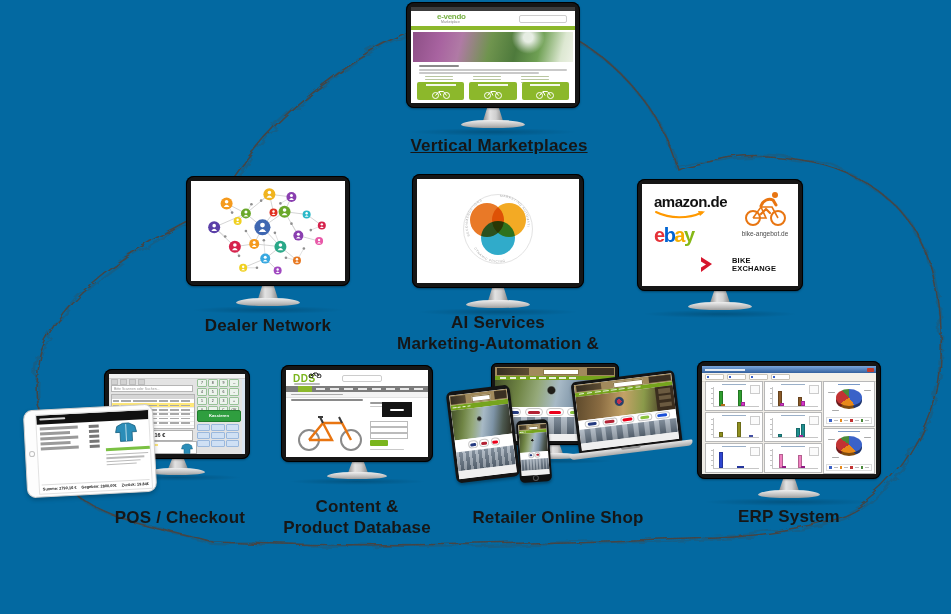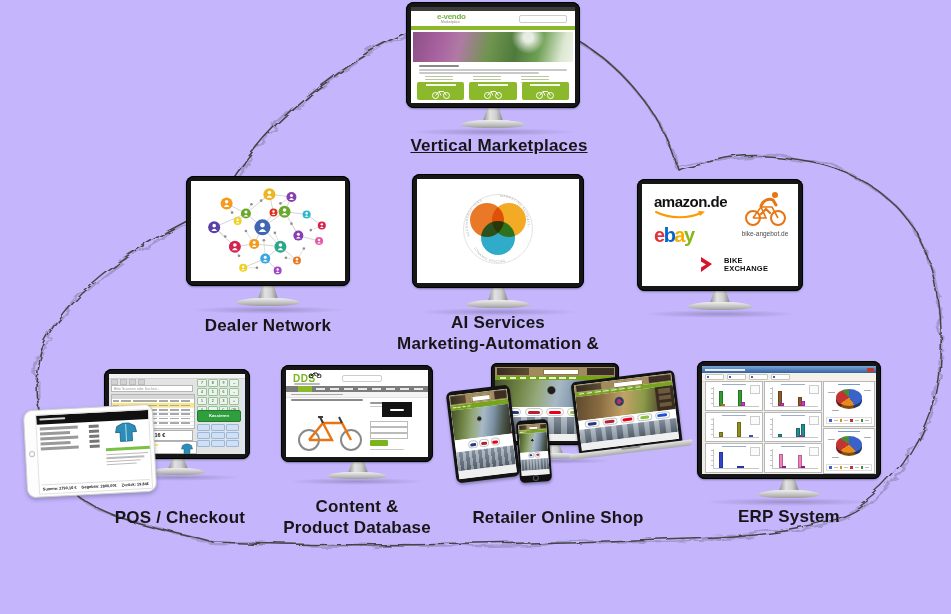--- a/index.html
+++ b/index.html
@@ -1,16 +1,16 @@
 <!DOCTYPE html>
 <html><head>
 <meta charset="utf-8">
 <style>
   html,body{margin:0;padding:0;background:#fff;}
-  #stage{position:relative;width:951px;height:614px;background:#c4b5fd;overflow:hidden;
+  #stage{position:relative;width:951px;height:614px;background:#0369a1;overflow:hidden;
          font-family:"Liberation Sans",sans-serif;}
   
   .bezel{position:absolute;background:#161616;border-radius:8px;box-sizing:border-box;padding:5px;
          box-shadow:0 1px 2px rgba(0,0,0,.35), inset 0 0 0 1px #000;z-index:3;}
   .bezel.thin{padding:4px;border-radius:6px;}
   .screen{position:relative;width:100%;height:100%;background:#fff;overflow:hidden;}
   .neck{position:absolute;width:20px;background:linear-gradient(90deg,#8d8d8d,#e2e2e2 35%,#cfcfcf 65%,#878787);
         clip-path:polygon(22% 0,78% 0,100% 100%,0 100%);z-index:2;}
   .foot{position:absolute;height:8px;background:linear-gradient(180deg,#efefef,#b9b9b9 70%,#9c9c9c);
         border-radius:50%/70% 70% 45% 45%;z-index:2;}
@@ -39,21 +39,21 @@
   .venn-wrap{position:absolute;left:46px;top:15px;width:70px;height:70px;}
   .venn-ring{position:absolute;inset:0;border:1px solid #e3e3e3;border-radius:50%;}
   .vc{position:absolute;width:34px;height:34px;border-radius:50%;mix-blend-mode:multiply;opacity:.96;}
   .venn-svg{position:absolute;inset:0;overflow:visible;}
   .venn-svg text{font-size:3.2px;fill:#a8a8a8;letter-spacing:.55px;font-family:"Liberation Sans",sans-serif;}
   
   .amz{position:absolute;left:12px;top:9px;font-size:15px;font-weight:bold;color:#111;letter-spacing:-.5px;}
   .amz-smile{position:absolute;left:12px;top:26px;}
   .ebay{position:absolute;left:12px;top:40px;font-size:20px;font-weight:bold;letter-spacing:-1.5px;}
   .bkang-txt{position:absolute;left:92px;top:46px;width:62px;text-align:center;font-size:6.5px;color:#4a4a4a;}
-  .bkx{position:absolute;left:58px;top:72px;display:flex;gap:11px;align-items:center;}
+  .bkx{position:absolute;left:58px;top:72px;display:flex;gap:19px;align-items:center;}
   .bkx-txt{font-size:7.5px;font-weight:bold;color:#101010;line-height:8px;letter-spacing:.2px;}
   
   .pos-screen{background:#e3e3e3;}
   .pos-title{position:absolute;left:0;top:0;right:0;height:4px;background:#f2f2f2;border-bottom:1px solid #cfcfcf;}
   .pos-tools{position:absolute;left:2px;top:5px;height:4px;display:flex;gap:2px;}
   .pos-tools i{width:5px;height:4px;background:#d2d2d2;border:1px solid #bdbdbd;}
   .pos-search{position:absolute;left:2px;top:11px;width:82px;height:7px;background:#fff;border:1px solid #b5b5b5;
               font-size:3.5px;color:#9a9a9a;line-height:7px;padding-left:2px;box-sizing:border-box;}
   .pos-table{position:absolute;left:2px;top:20px;width:82px;height:33px;background:#fff;border:1px solid #b5b5b5;}
   .pos-thead{position:absolute;left:0;top:0;right:0;height:4px;background:#d6d6d6;}

